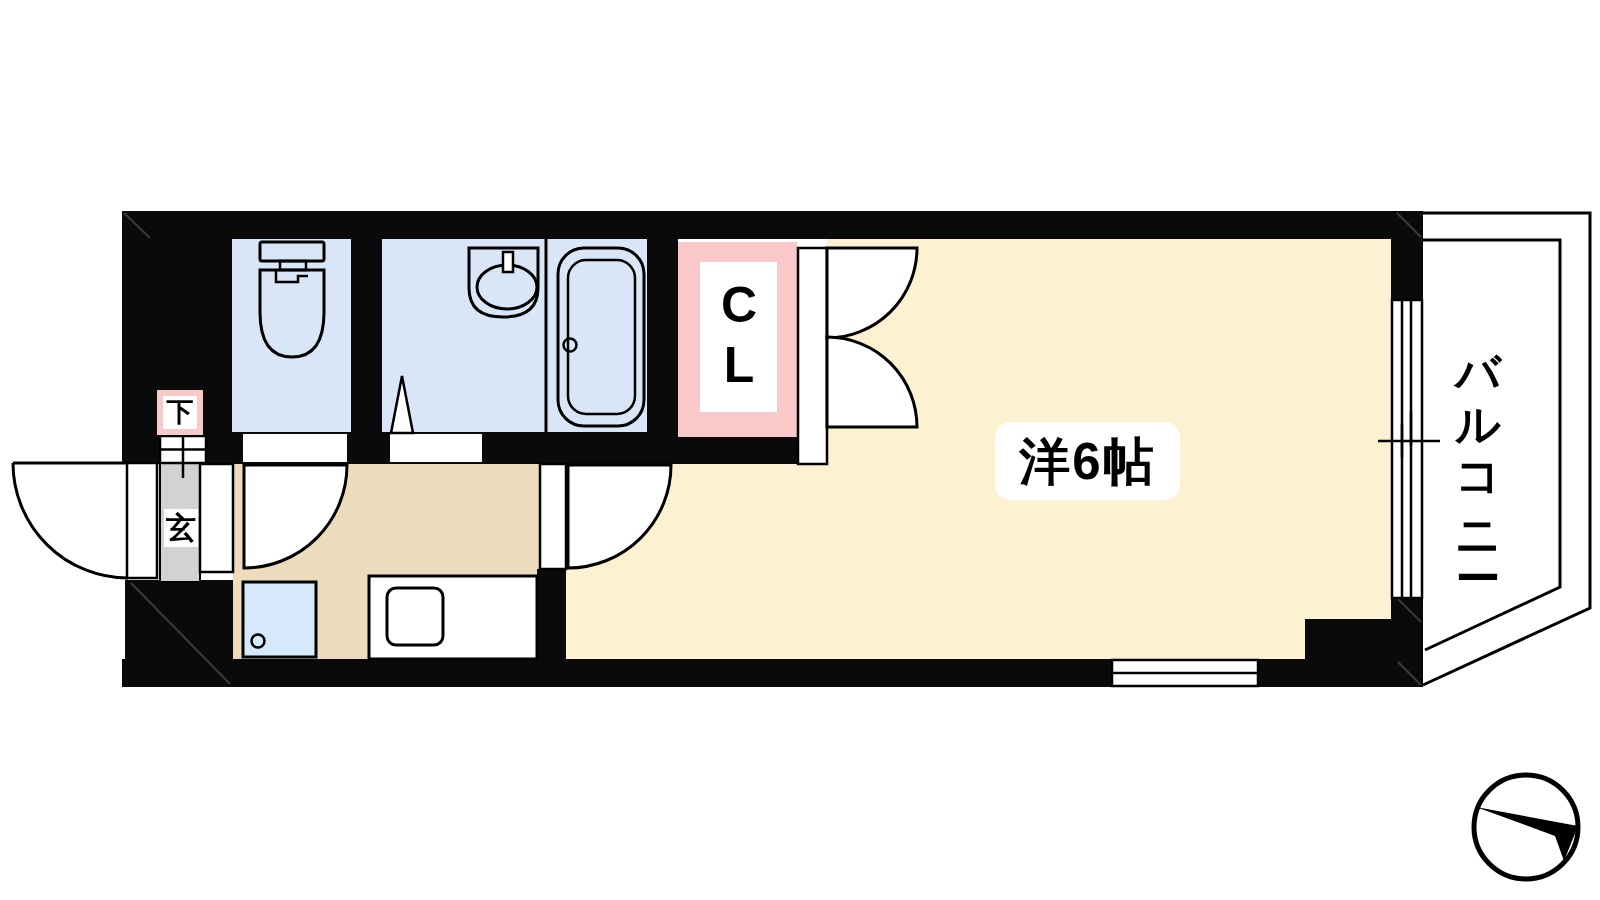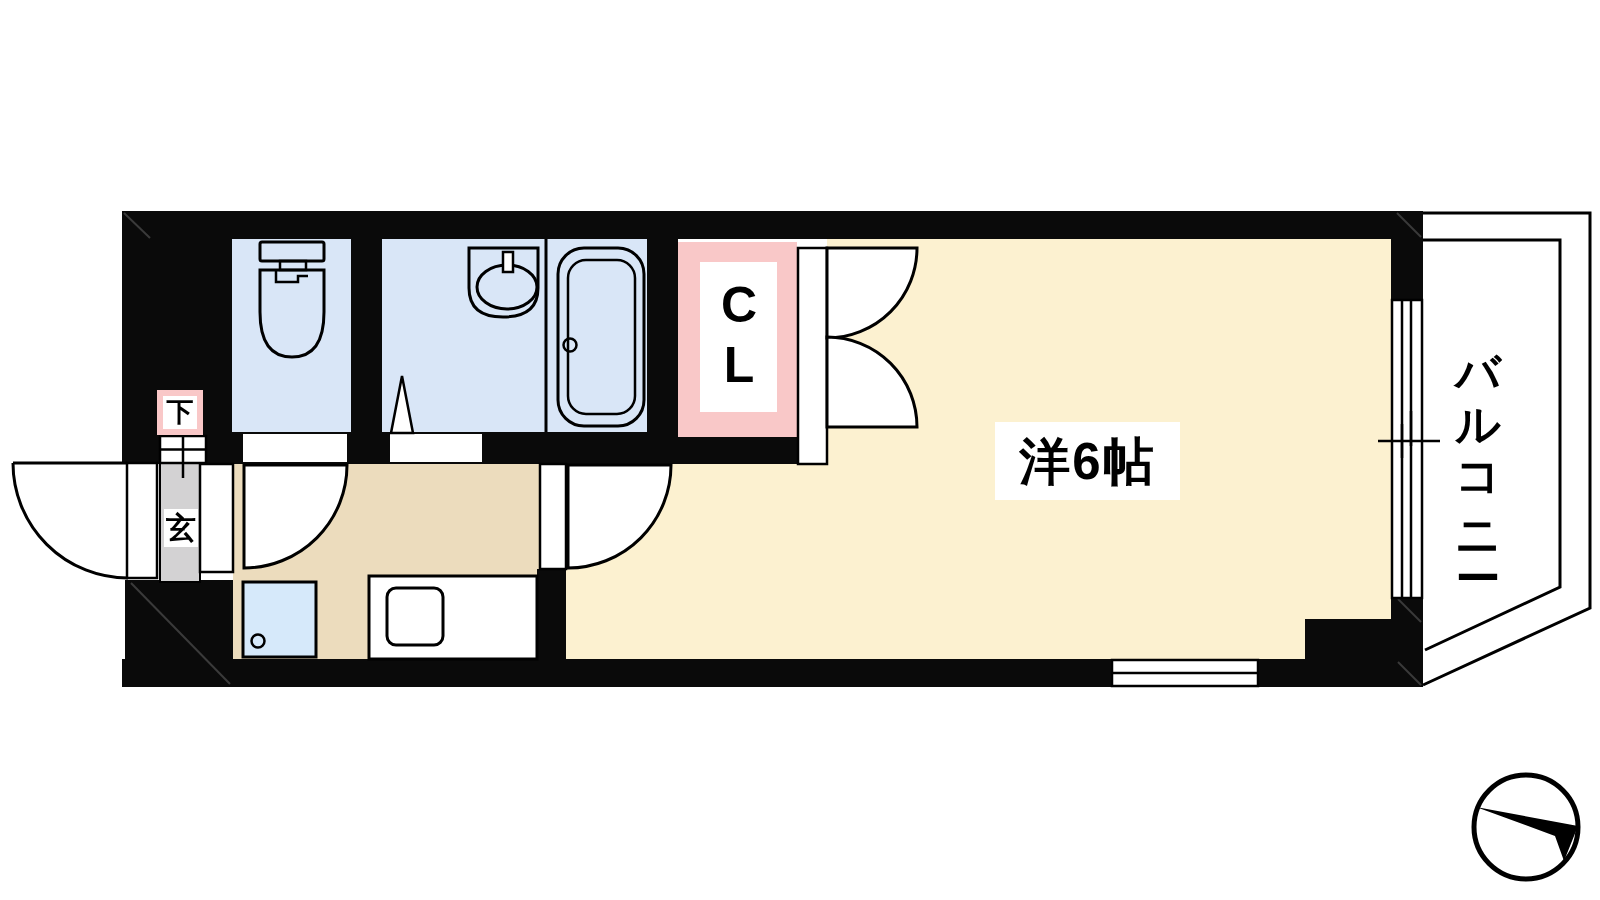--- a/index.html
+++ b/index.html
@@ -30,21 +30,21 @@
   .ws{fill:#fff;stroke:var(--line);stroke-width:2.5;}
   .ws3{fill:#fff;stroke:var(--line);stroke-width:3;}
   .ln{fill:none;stroke:var(--line);stroke-width:3;}
   .ln2{fill:none;stroke:var(--line);stroke-width:2.5;}
   .washer{fill:var(--washer);stroke:var(--line);stroke-width:3;}
   .miter{fill:none;stroke:#3a3a3a;stroke-width:2;}
   .blk{fill:#000;}
   
   .lbl{position:absolute;color:#000;font-weight:bold;background:var(--labelbg);
        display:flex;align-items:center;justify-content:center;line-height:1;}
-  .lbl-main{left:995px;top:422px;width:185px;height:78px;font-size:51px;letter-spacing:2px;}
+  .lbl-main{left:995px;top:422px;width:185px;height:78px;font-size:51px;letter-spacing:2px;border-radius:15px;}
   .lbl-cl{left:700px;top:262px;width:77px;height:150px;font-size:50px;
           writing-mode:vertical-rl;text-orientation:upright;letter-spacing:4px;
           display:block;text-align:center;line-height:77px;}
   .lbl-balcony{left:1446px;top:248px;width:64px;height:385px;font-size:45px;background:transparent;
           writing-mode:vertical-rl;text-orientation:mixed;letter-spacing:7px;
           display:block;text-align:center;line-height:64px;}
   .lbl-genkan{left:164px;top:509px;width:34px;height:38px;font-size:30px;}
   .lbl-shoe{left:163px;top:396px;width:34px;height:33px;font-size:27px;}
 </style>
 </head>

